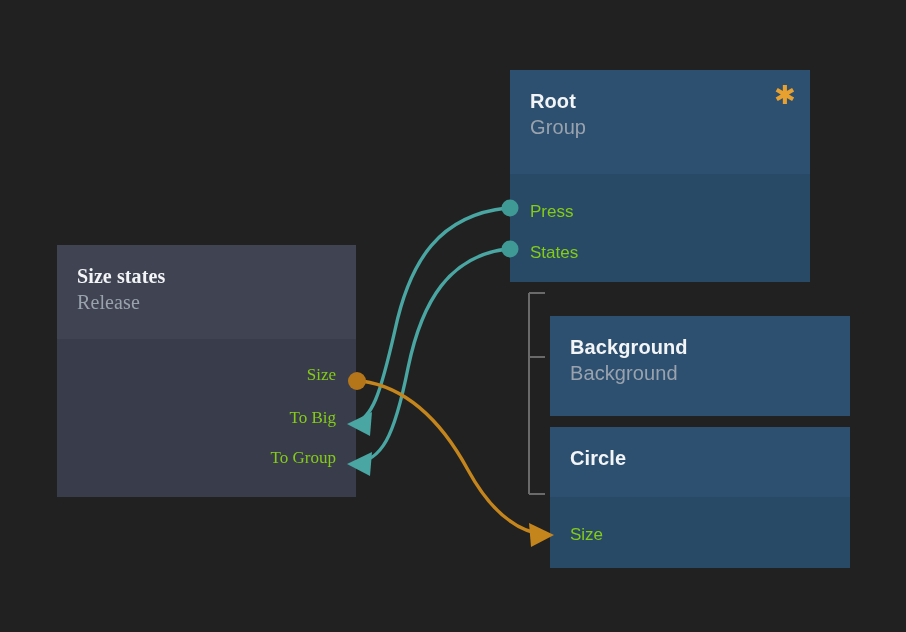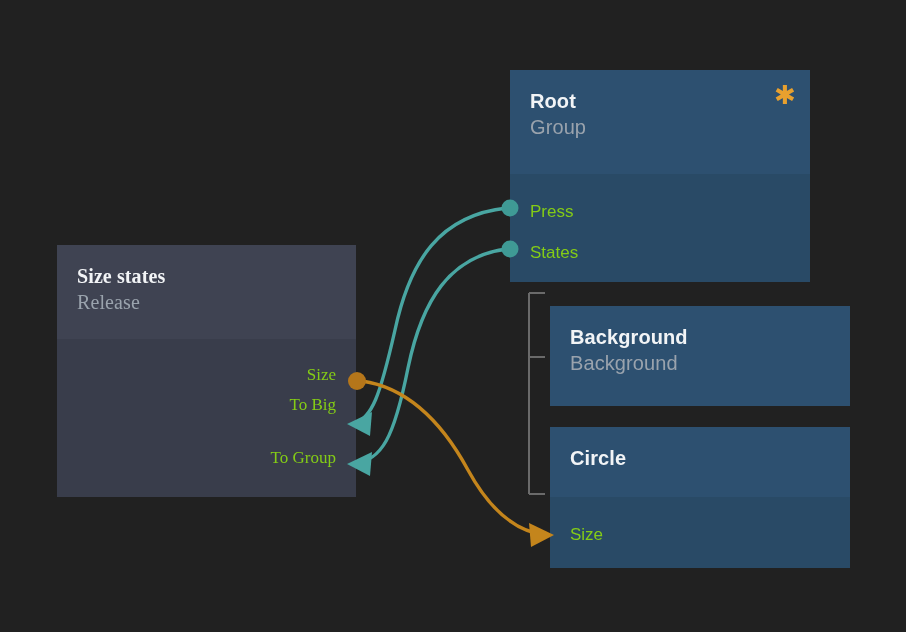--- a/index.html
+++ b/index.html
@@ -107,21 +107,21 @@
 
   <div class="node grey" style="left:57px; top:245px; width:299px; height:252px;font-family:Liberation Serif, serif;">
     <div class="node-header" style="height:94px;">
       <div class="node-title">Size states</div>
       <div class="node-subtitle">Release</div>
     </div>
     <div class="node-body" style="height:158px;">
       <div class="port right" style="top:26px;">
         <span>Size</span>
       </div>
-      <div class="port right" style="top:56px;">
+      <div class="port right" style="top:69px;">
         <span>To Big</span>
       </div>
       <div class="port right" style="top:109px;">
         <span>To Group</span>
       </div>
     </div>
   </div>
 
   <div class="node blue" style="left:510px; top:70px; width:300px; height:244px;border-radius:24px;">
     <div class="node-header" style="height:104px;">
@@ -133,21 +133,21 @@
       <div class="port left" style="top:28px;">
         <span>Press</span>
       </div>
       <div class="port left" style="top:69px;">
         <span>States</span>
       </div>
     </div>
   </div>
 
   <div class="node blue" style="left:550px; top:306px; width:300px; height:100px;">
-    <div class="node-header" style="height:100px;">
+    <div class="node-header" style="height:100px;margin-top:10px;">
       <div class="node-title">Background</div>
       <div class="node-subtitle">Background</div>
     </div>
   </div>
 
   <div class="node blue" style="left:550px; top:427px; width:300px; height:114px;">
     <div class="node-header" style="height:70px;">
       <div class="node-title">Circle</div>
     </div>
     <div class="node-body" style="height:71px;">

